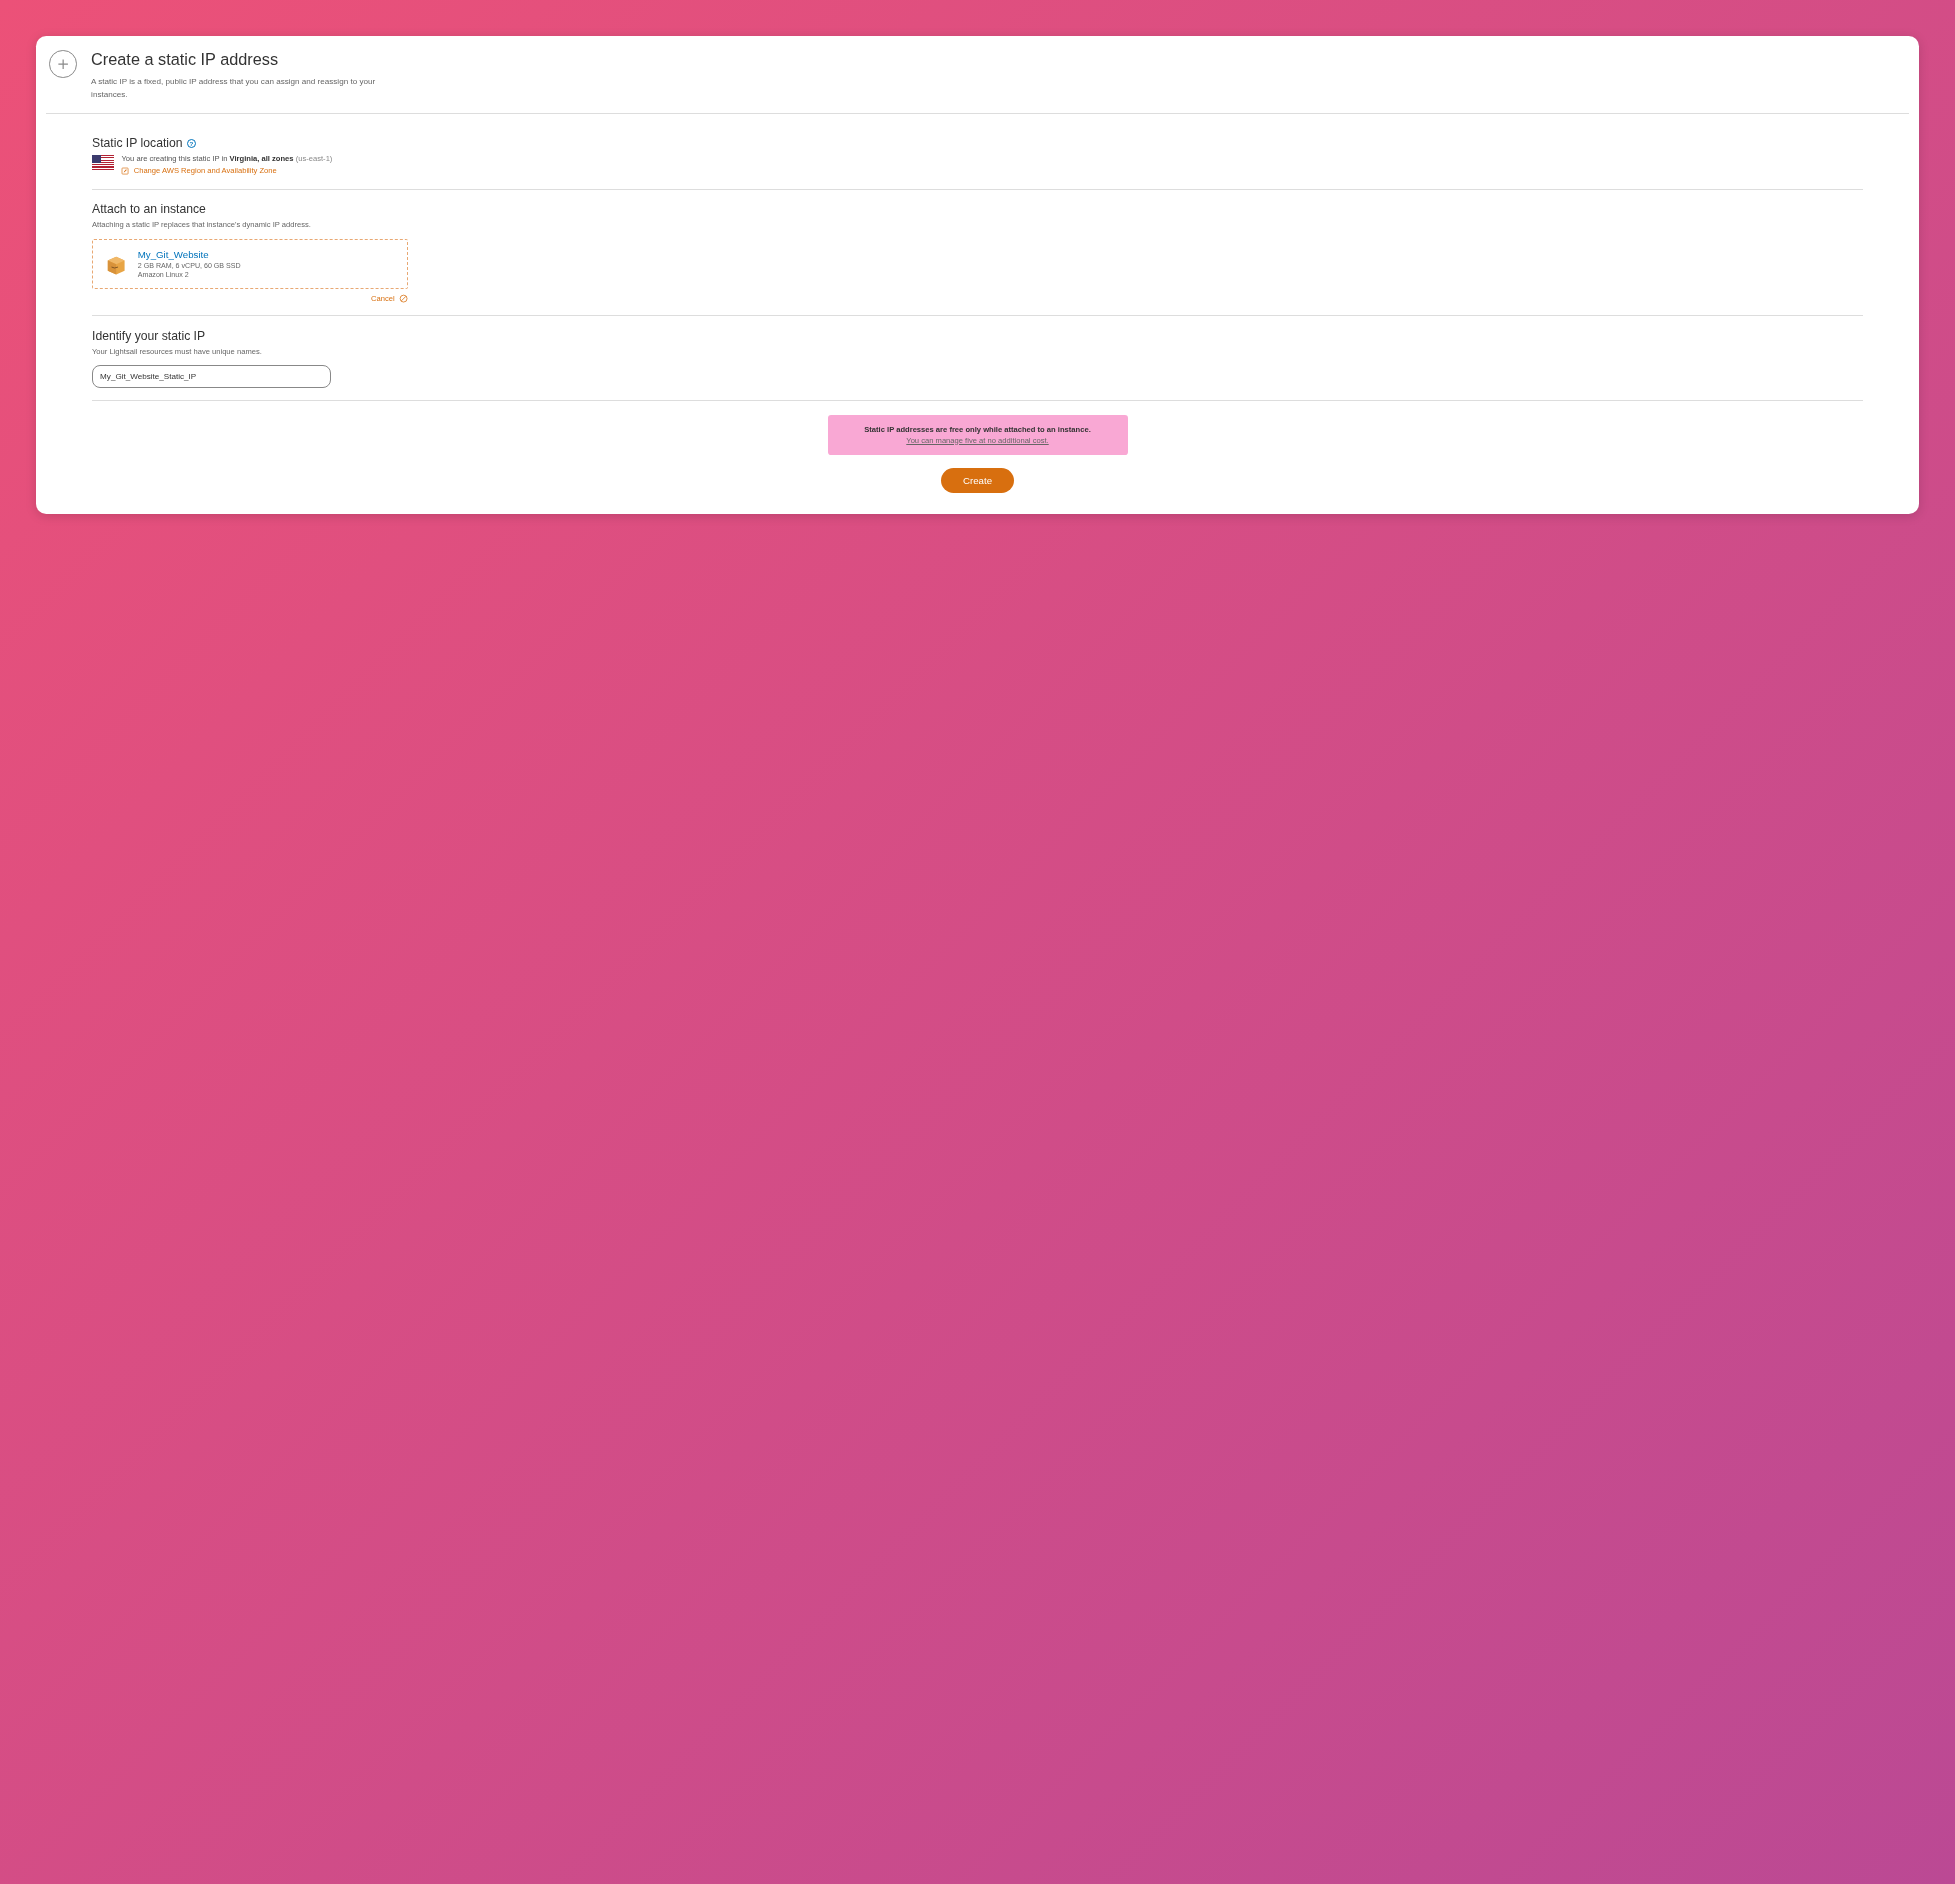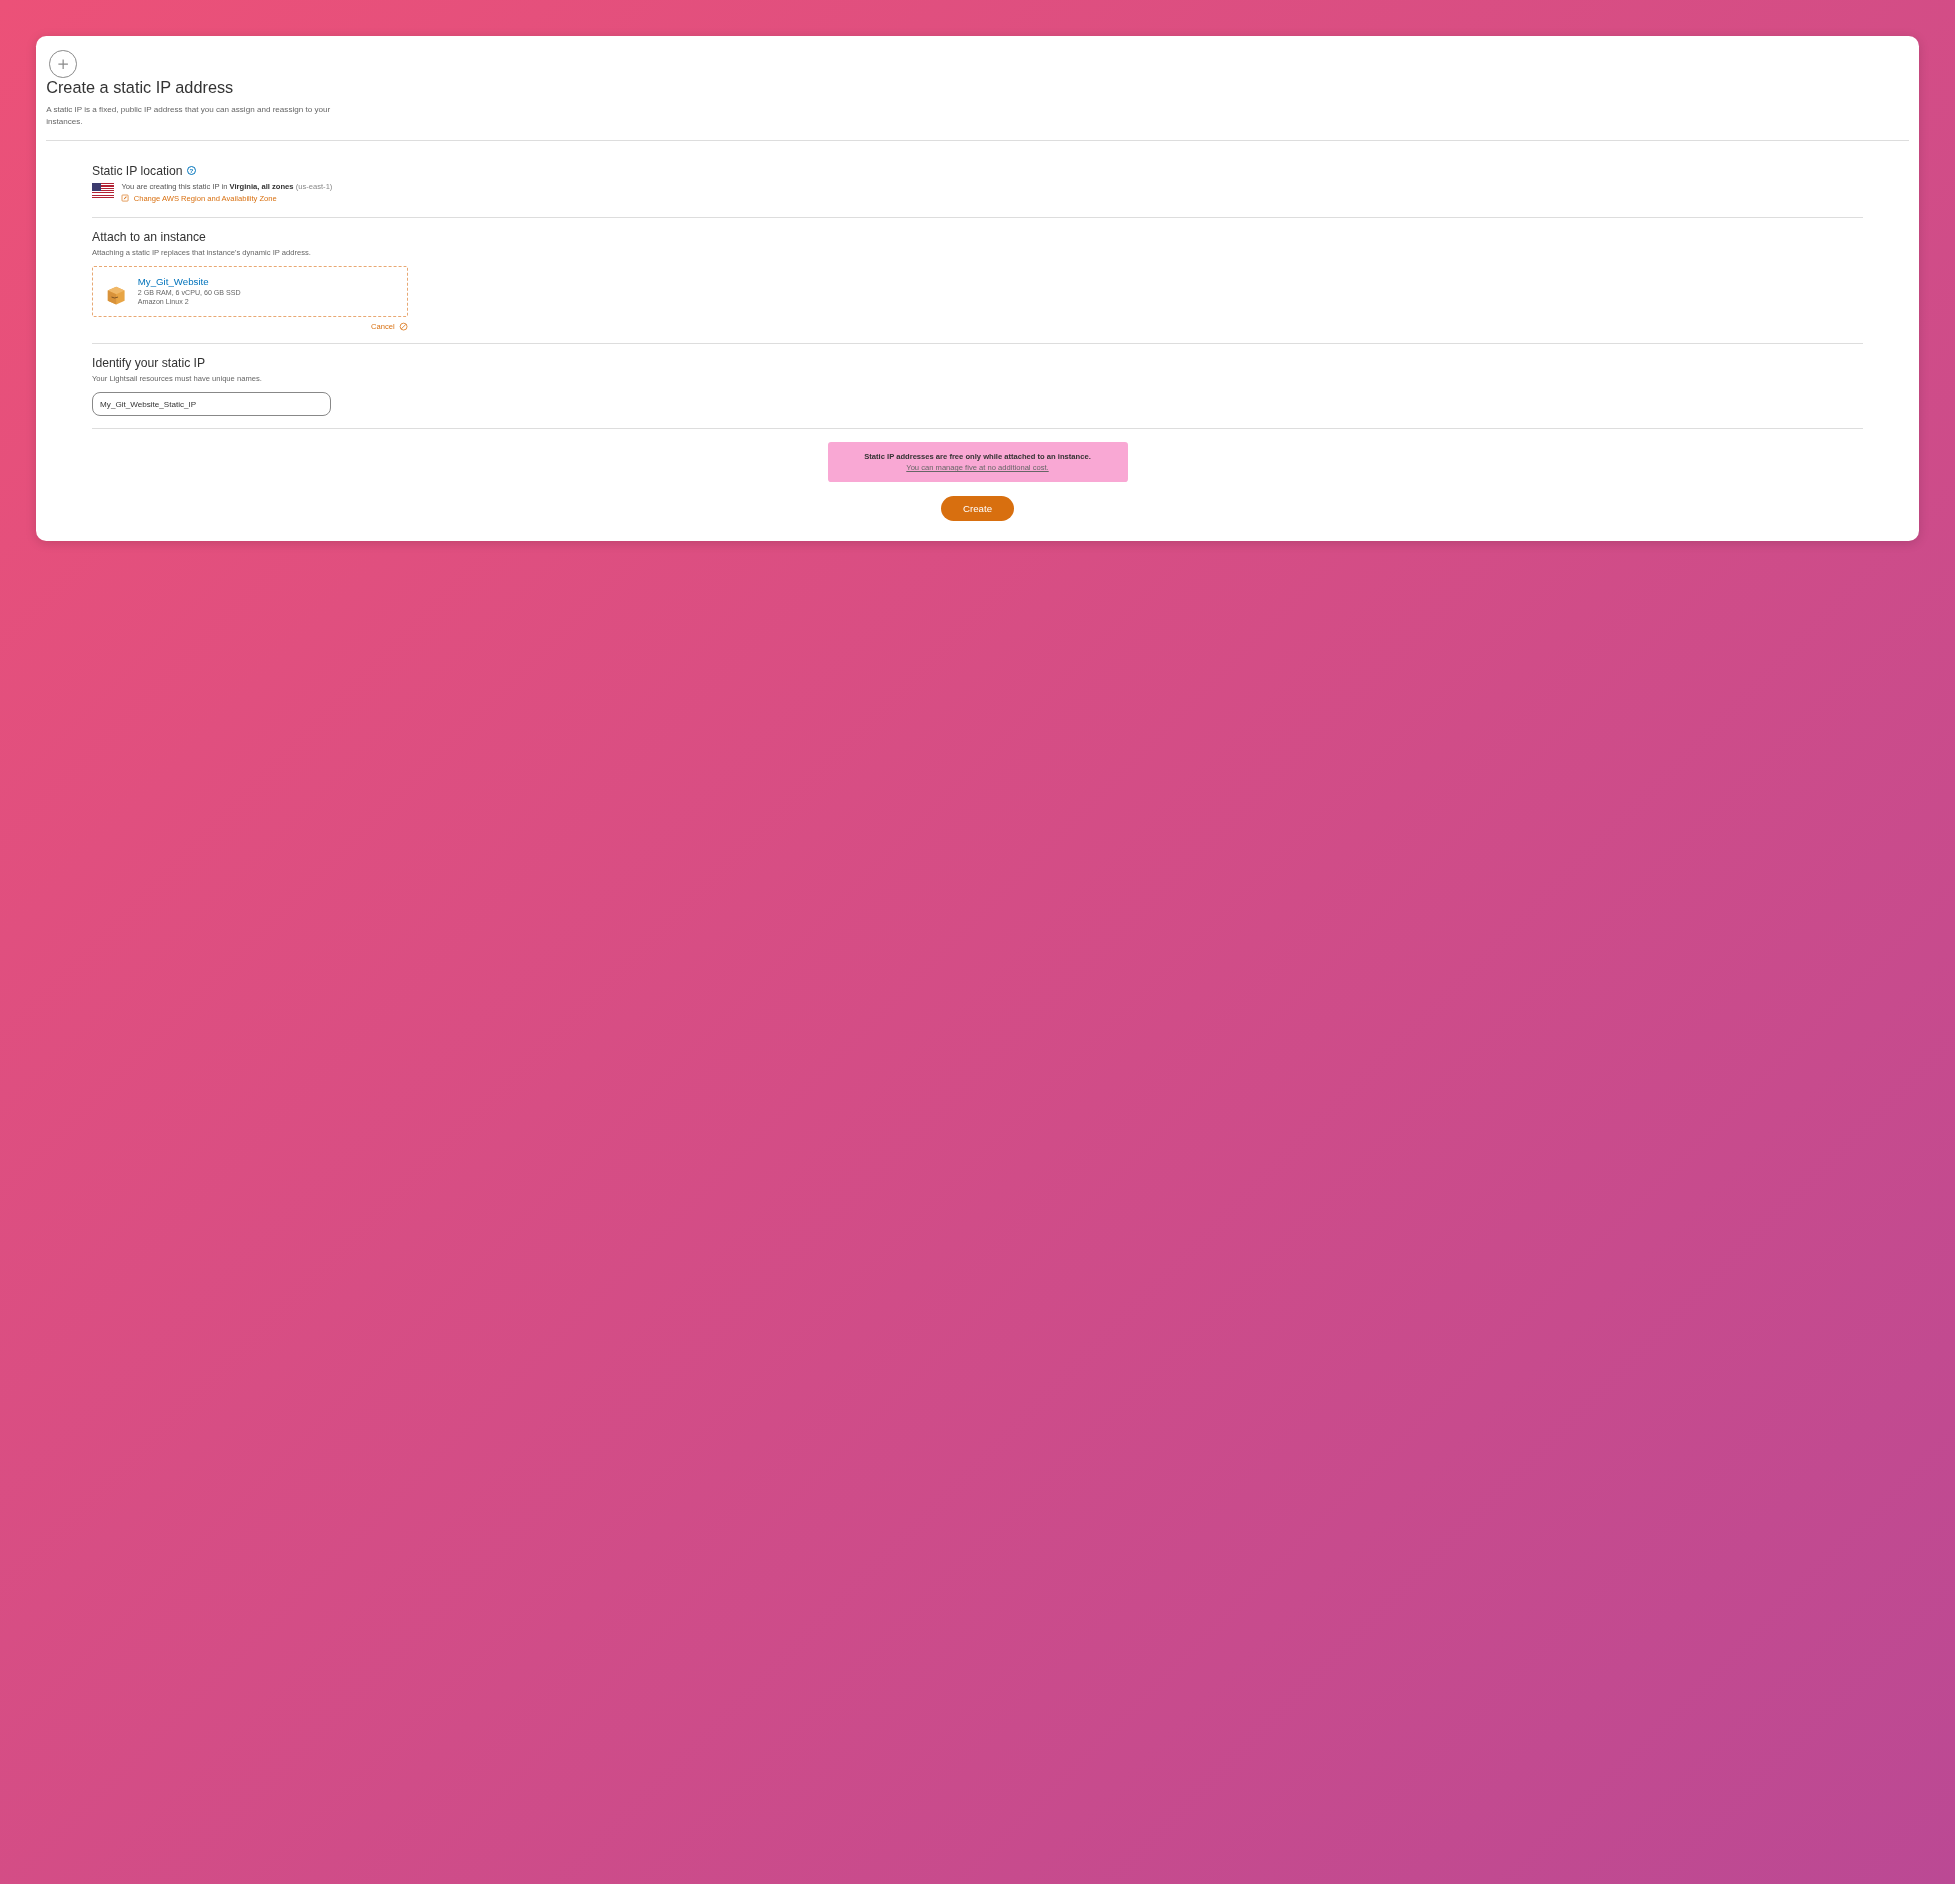--- a/index.html
+++ b/index.html
@@ -13,21 +13,20 @@
   .card {
     background: #fff;
     border-radius: 10.2px;
     box-shadow: 0 2px 10.2px rgba(0,0,0,0.15);
     overflow: hidden;
   }
   .header {
     display: flex;
     align-items: flex-start;
     padding: 14.3px 10.2px 12.2px 10.2px;
-    flex-direction: column;
   }
   .plus-icon {
     width: 27.5px;
     height: 27.5px;
     border: 1px solid #888;
     border-radius: 50%;
     display: flex;
     align-items: center;
     justify-content: center;
     margin-right: 14.3px;
@@ -112,21 +111,21 @@
   .edit-icon {
     width: 8.1px; height: 8.1px;
     display: inline-block;
   }
   .attach-sub { color:#666; font-size:7.6px; margin-bottom:9.2px; }
   .instance-card {
     border: 0.5px dashed #e8a873;
     border-radius: 2px;
     padding: 9.2px 12.2px;
     display: flex;
-    align-items: flex-end;
+    align-items: center;
     gap: 10.2px;
     max-width: 316px;
   }
   .box-icon { width: 22.4px; height: 22.4px; flex-shrink:0; margin-top:2px;}
   .instance-name {
     color: #0073bb;
     font-size: 9.7px;
     font-weight: 500;
     cursor: pointer;
   }

